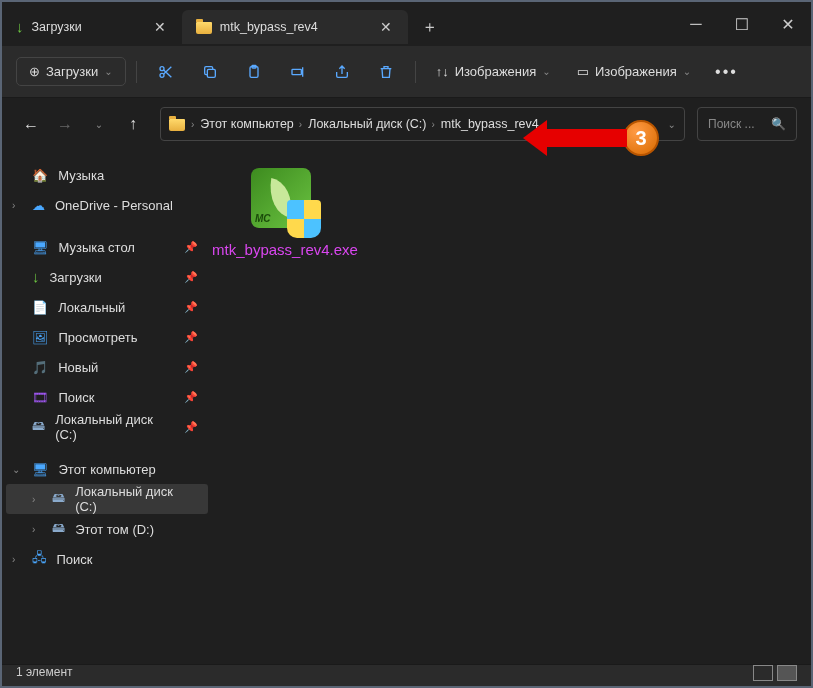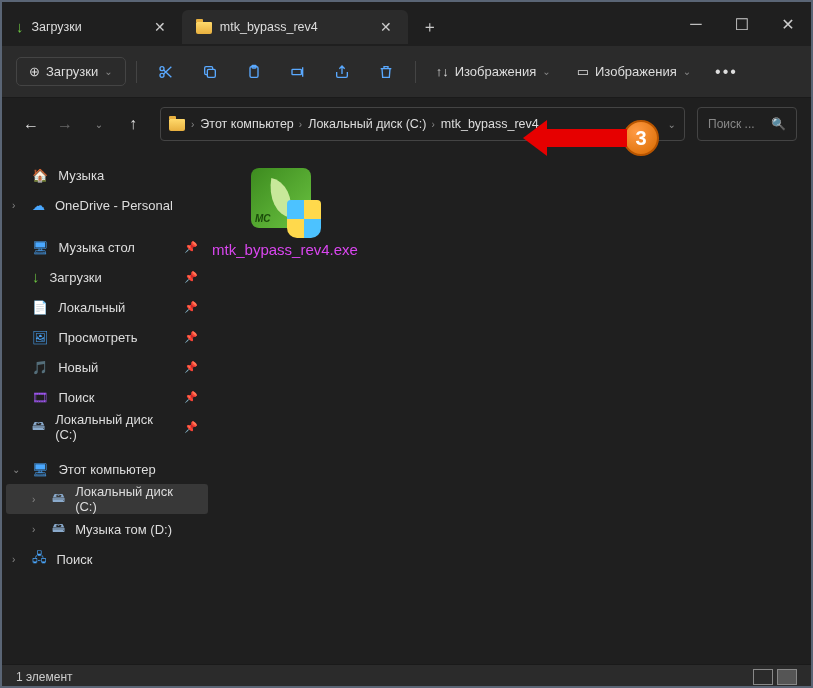--- a/index.html
+++ b/index.html
@@ -38,21 +38,21 @@
 .fileicon-bg { width: 60px; height: 60px; background: linear-gradient(135deg, #3d8b1f, #6bc341); border-radius: 8px; position: absolute; top: 0; left: 0; display: flex; align-items: center; justify-content: center; }
 .leaf { width: 26px; height: 36px; background: #c8e89a; border-radius: 0 100% 0 100%; transform: rotate(10deg); }
 .mc { position: absolute; bottom: 4px; left: 4px; font-size: 10px; font-weight: bold; color: #1a4a0a; font-style: italic; }
 .shield { position: absolute; bottom: -2px; right: -2px; width: 34px; height: 38px; }
 .shield-q { position: absolute; width: 17px; height: 19px; }
 .sq1 { top:0; left:0; background:#4cc2ff; border-radius: 4px 0 0 0; }
 .sq2 { top:0; right:0; background:#ffd94c; border-radius: 0 4px 0 0; }
 .sq3 { bottom:0; left:0; background:#ffd94c; border-radius: 0 0 0 10px; }
 .sq4 { bottom:0; right:0; background:#4cc2ff; border-radius: 0 0 10px 0; }
 .filelabel { font-size: 15px; color: #d946ef; text-align: center; line-height: 1.3; }
-.statusbar { height: 24px; background: #2b2b2b; display: flex; align-items: center; padding: 0 14px; font-size: 12px; color: #ccc; border-top: 1px solid #1a1a1a; }
+.statusbar { height: 24px; background: #2b2b2b; display: flex; align-items: flex-start; padding: 0 14px; font-size: 12px; color: #ccc; border-top: 1px solid #1a1a1a; }
 .viewbtns { margin-left: auto; display: flex; gap: 4px; }
 .viewbtn { width: 20px; height: 16px; border: 1px solid #888; display: flex; }
 .viewbtn.active { background: #555; }
 .ico { width: 16px; height: 16px; flex-shrink: 0; }
 .folder-ico { width: 16px; height: 12px; background: linear-gradient(#ffd96b, #e8b03f); border-radius: 1px 1px 2px 2px; position: relative; margin-top: 2px; }
 .folder-ico::before { content:''; position:absolute; top:-3px; left:0; width:7px; height:3px; background:#e8b03f; border-radius:1px 1px 0 0; }
 .dl-ico { color: #6bc341; font-size: 15px; font-weight: bold; position: relative; top: -1px; }
 .arrow-annotation { position: absolute; top: 118px; left: 545px; z-index: 100; display: flex; align-items: center; }
 .arrow-body { width: 80px; height: 18px; background: #e60000; position: relative; }
 .arrow-head { width: 0; height: 0; border-top: 18px solid transparent; border-bottom: 18px solid transparent; border-right: 24px solid #e60000; position: absolute; left: -24px; top: -9px; }
@@ -221,21 +221,21 @@
       <span>Этот компьютер</span>
     </div>
     <div class="sb-item selected" style="padding-left:46px">
       <span class="exp" style="left:26px">›</span>
       <span style="color:#8aaacc">🖴</span>
       <span>Локальный диск (C:)</span>
     </div>
     <div class="sb-item" style="padding-left:46px">
       <span class="exp" style="left:26px">›</span>
       <span style="color:#8aaacc">🖴</span>
-      <span>Музыка том (D:)</span>
+      <span>Этот том (D:)</span>
     </div>
     <div class="sb-item">
       <span class="exp">›</span>
       <span style="color:#4aa8ff">🖧</span>
       <span>Поиск</span>
     </div>
   </div>
 
   <div class="content">
     <div class="fileitem">

